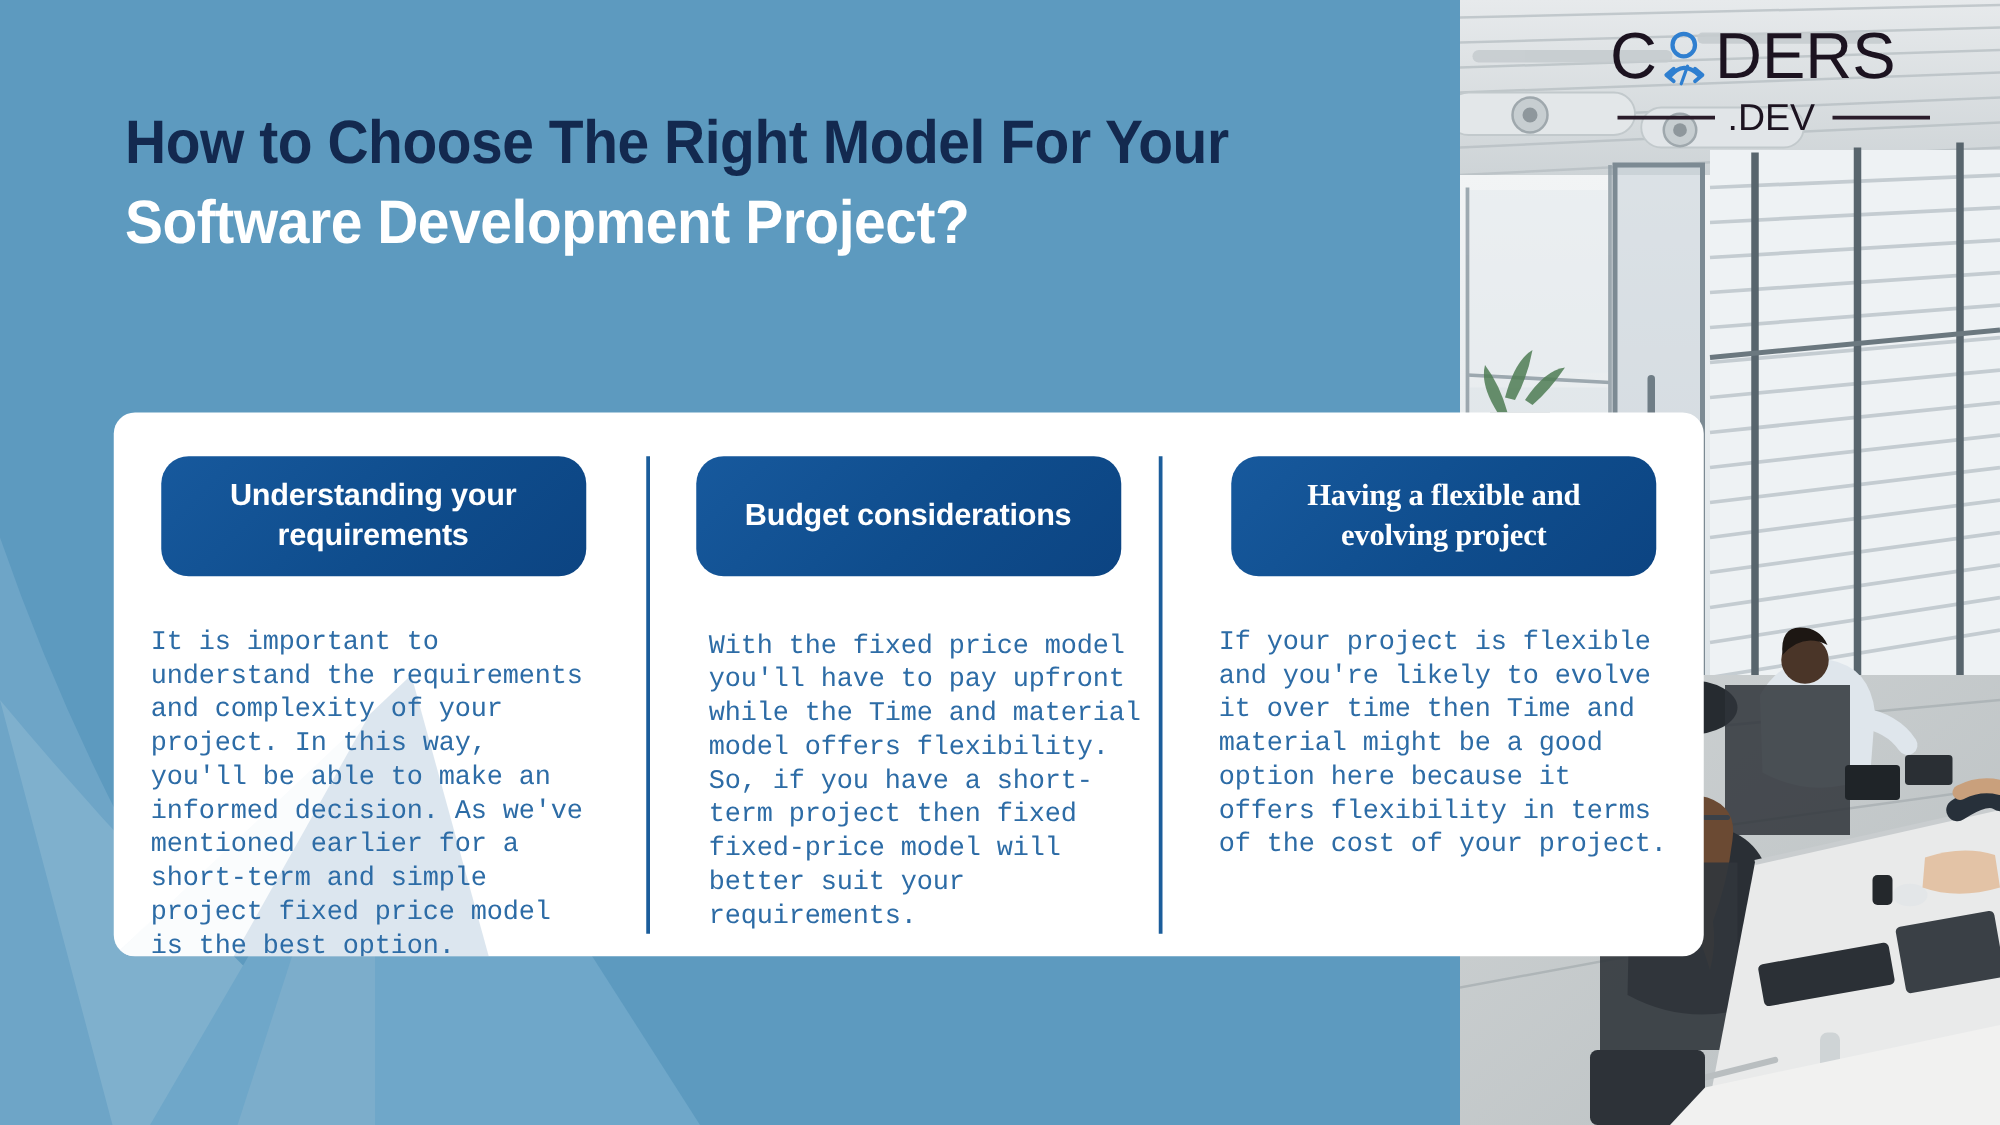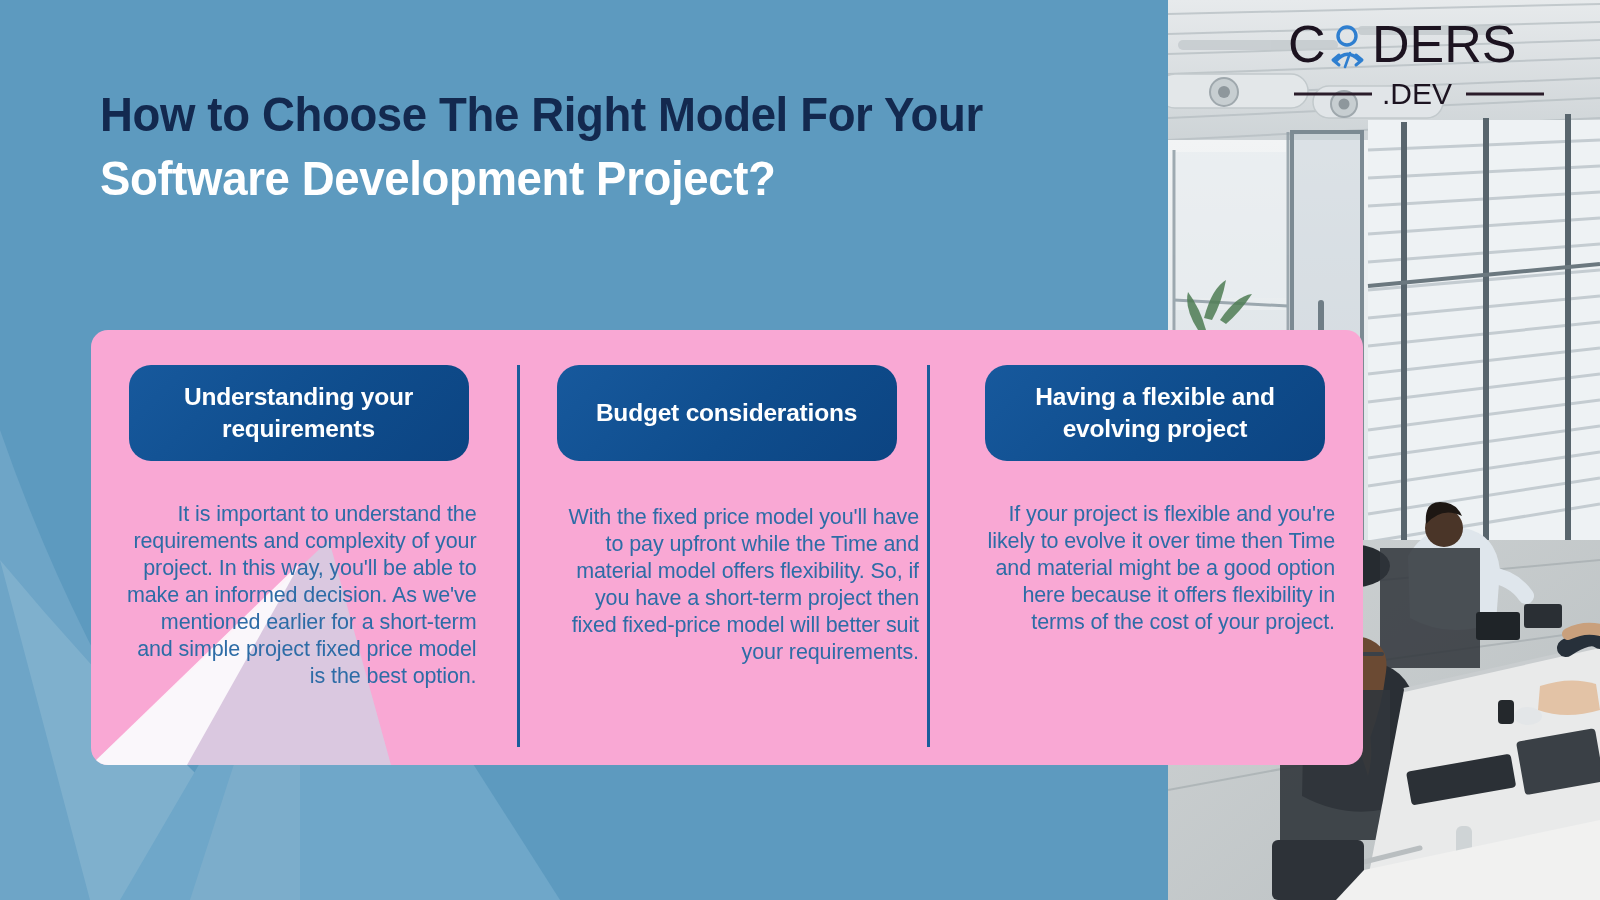--- a/index.html
+++ b/index.html
@@ -70,21 +70,21 @@
   .headline .l1 { color: #13294f; }
   .headline .l2 { color: #ffffff; }
 
   
   .card {
     position: absolute;
     left: 91px;
     top: 330px;
     width: 1272px;
     height: 435px;
-    background: #f9a8d4;
+    background: #ffffff;
     border-radius: 17px;
     display: flex;
     flex-direction: row;
     overflow: hidden;
   }
   
   .card-tint {
     position: absolute;
     left: 0; top: 0;
     width: 100%; height: 100%;
@@ -126,30 +126,30 @@
     letter-spacing: -0.2px;
     display: flex;
     align-items: center;
     justify-content: center;
     text-align: center;
     padding: 8px 16px;
     box-sizing: border-box;
   }
   .col-1 .pill { width: 340px; }
   .col-2 .pill { width: 340px; }
-  .col-3 .pill { width: 340px; }
+  .col-3 .pill { width: 340px; font-family: Liberation Serif, serif; }
 
   .body-text {
     margin-top: 40px;
     width: 356px;
     color: #2d6ca6;
-    font-family: Liberation Sans, sans-serif;
+    font-family: Liberation Mono, monospace;
     font-size: 21.5px;
     line-height: 27px;
-    text-align: right;
+    text-align: left;
     letter-spacing: -0.1px;
   }
   .col-2 .body-text { margin-top: 43px; width: 352px; margin-left: 33px; }
   .col-3 .body-text { margin-top: 40px; width: 360px; }
 </style>
 </head>
 <body>
 
 <div id="page">
 

